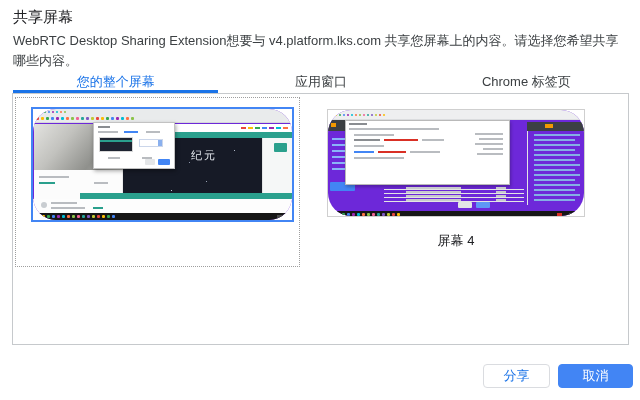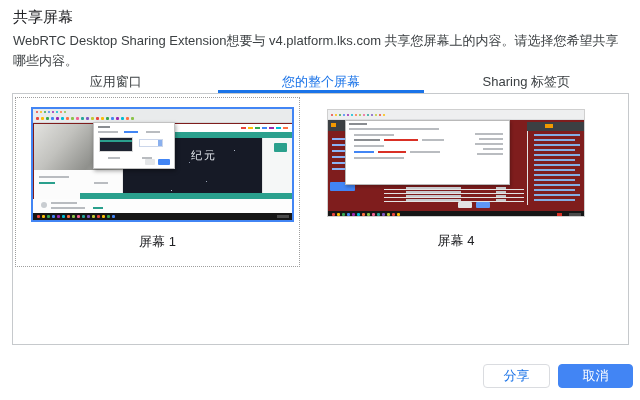--- a/index.html
+++ b/index.html
@@ -21,21 +21,21 @@
   .focus-ring { position:absolute; left:2px; top:3px; width:285px; height:170px; border:1px dotted #9e9e9e; }
   .item { position:absolute; top:3px; height:170px; }
   .item-1 { left:2px; width:285px; }
   .item-2 { left:293px; width:300px; }
   .screen-label { position:absolute; left:0; right:0; top:135px; text-align:center; font-size:13px; color:var(--text); }
 
   .thumb { position:absolute; background:#fff; }
   .thumb-1 { left:15px; top:9px; width:263px; height:115px; border:2px solid var(--selected-border); }
   .thumb-2 { left:21px; top:12px; width:258px; height:108px; border:1px solid #cfcfcf; }
   .thumb, .thumb * { pointer-events:none; }
-  .t-inner { position:absolute; inset:0; overflow:hidden; background:#7f1d1d; }
+  .t-inner { position:absolute; inset:0; overflow:hidden; background:#6d28d9;border-radius:23px; }
 
   
   .dots { display:flex; gap:2px; align-items:center; position:absolute; }
   .dots i { width:3px; height:3px; border-radius:1px; flex:none; display:block; }
   .dots.sm i { width:2px; height:2px; }
   .dots.dash i { width:5px; height:2px; border-radius:0; }
   .lines b { display:block; height:2px; background:#84aee4; margin:3px 4px 0 6px; }
   .lines b:nth-child(even){ margin-right:9px; }
   .ln { position:absolute; height:2px; background:#b9bcc0; }
   .ln.dk { background:#8a8d91; }
@@ -100,23 +100,23 @@
   .btn-share { left:483px; width:67px; background:#fff; border:1px solid #dadce0; color:var(--accent); }
   .btn-cancel { left:558px; width:75px; background:var(--primary-btn); border:1px solid var(--primary-btn); color:#fff; }
 </style>
 </head>
 <body>
 
 <div class="title">共享屏幕</div>
 <div class="desc">WebRTC Desktop Sharing Extension想要与 v4.platform.lks.com 共享您屏幕上的内容。请选择您希望共享哪些内容。</div>
 
 <div class="tabs">
+  <div class="tab active">您的整个屏幕</div>
   <div class="tab">应用窗口</div>
-  <div class="tab active">您的整个屏幕</div>
-  <div class="tab">Sharing 标签页</div>
+  <div class="tab">Chrome 标签页</div>
 </div>
 
 <div class="picker">
 
   <div class="item item-1 focus-ring">
     <div class="thumb thumb-1">
       <div class="t-inner">
         <div class="t1-toolbar">
           <div class="dots sm" style="left:3px; top:2px;">
               <i style="background: rgb(232, 69, 60);"></i>
@@ -210,21 +210,20 @@
               <i style="background: rgb(192, 202, 51);"></i>
               <i style="background: rgb(232, 69, 60);"></i>
               <i style="background: rgb(251, 188, 5);"></i>
               <i style="background: rgb(52, 168, 83);"></i>
               <i style="background: rgb(66, 133, 244);"></i>
             </div>
           <div class="t1-clock"></div>
         </div>
       </div>
     </div>
-    <div class="screen-label">屏幕 1</div>
   </div>
 
   <div class="item item-2">
     <div class="thumb thumb-2">
       <div class="t-inner">
         <div class="t2-toolbar">
           <div class="dots sm" style="left:3px; top:4px;">
               <i style="background: rgb(232, 69, 60);"></i>
               <i style="background: rgb(251, 188, 5);"></i>
               <i style="background: rgb(52, 168, 83);"></i>

